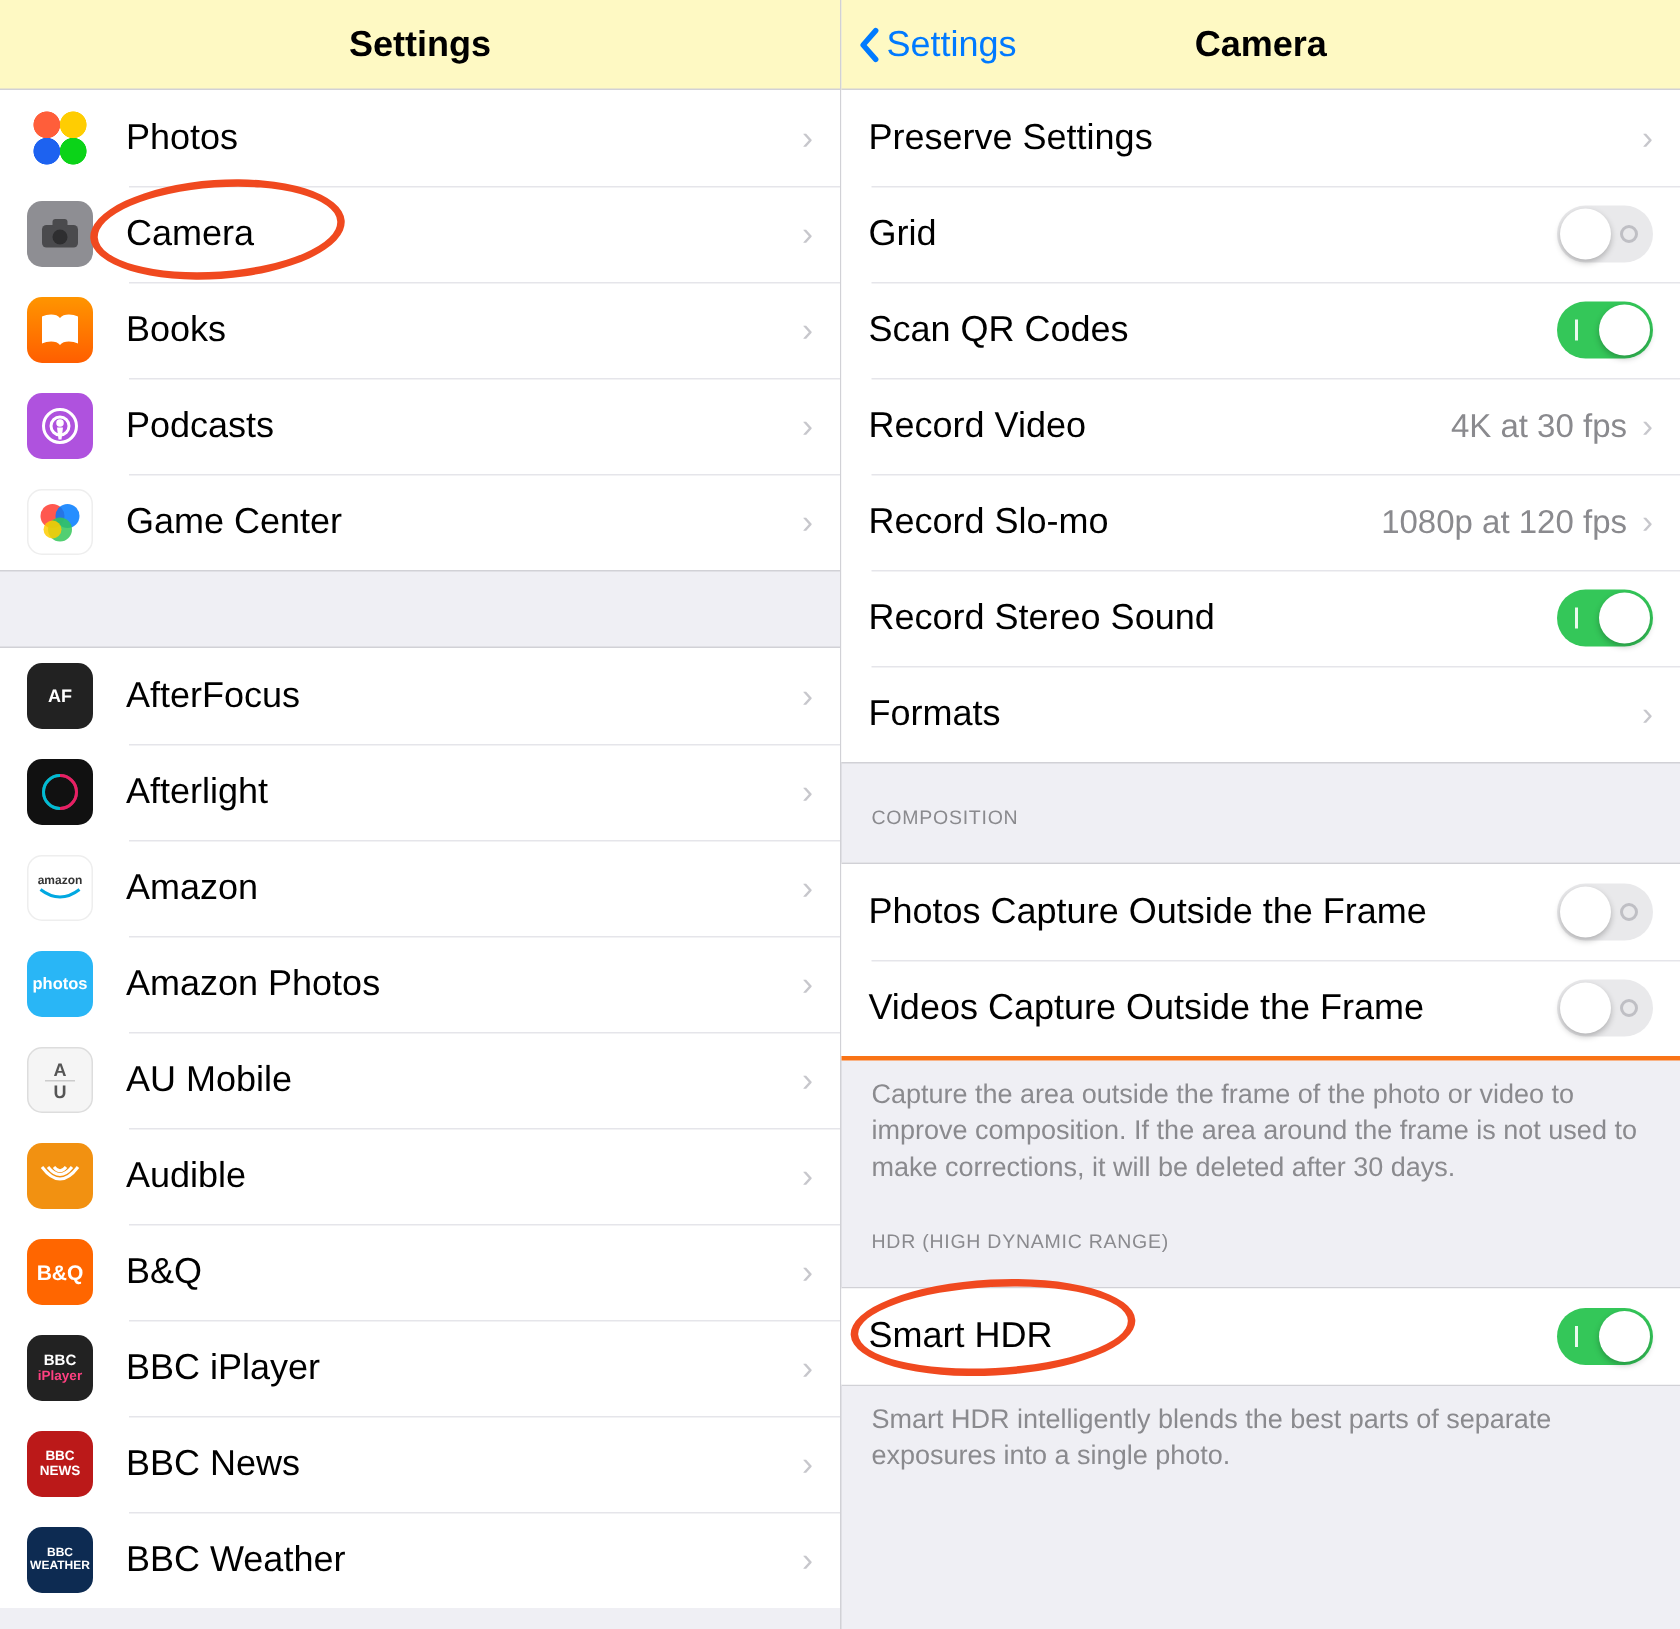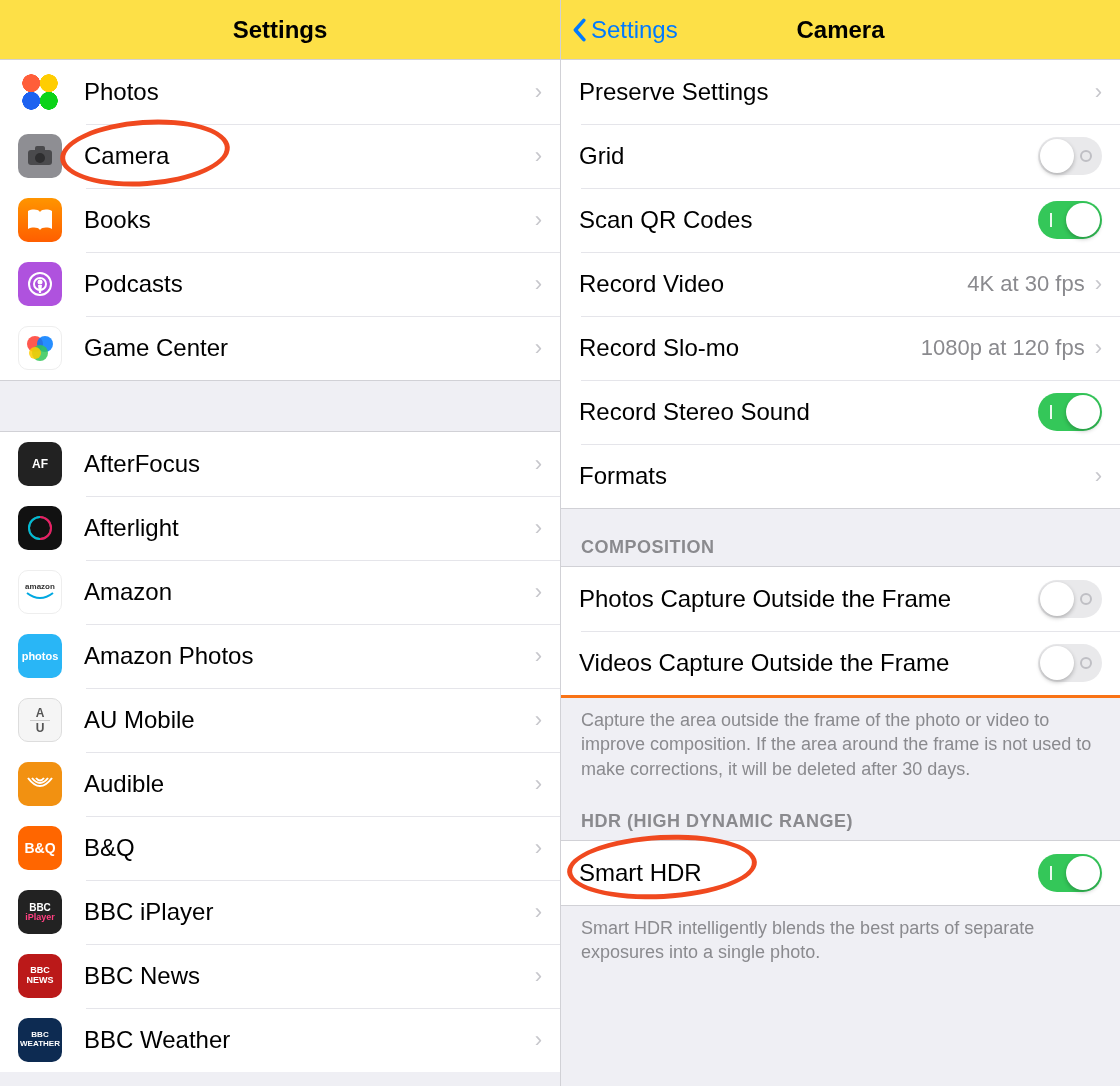--- a/index.html
+++ b/index.html
@@ -7,37 +7,37 @@
     font-family: -apple-system, BlinkMacSystemFont, "Helvetica Neue", Arial, sans-serif;
     background: #fff;
     width: 1120px;
     height: 1086px;
     display: flex;
     overflow: hidden;
   }
   .pane { width: 560px; height: 100%; background: #efeff4; display: flex; flex-direction: column; }
   .header {
     height: 60px;
-    background: #fde047;
+    background: #fef9c3;
     border-bottom: 1px solid #d1d1d6;
     display: flex;
     align-items: center;
     justify-content: center;
     position: relative;
   }
   .header-title { font-size: 24px; font-weight: 700; color: #000; }
   .back-btn {
     position: absolute; left: 10px; top: 0; height: 100%;
     display: flex; align-items: center; gap: 4px; color: #007aff; font-size: 24px;
   }
   .back-btn svg { width: 16px; height: 24px; }
   .group { background: #fff; }
   .group-header {
-    font-size: 18px; color: #8a8a8e; padding: 28px 20px 8px 20px;
-    text-transform: uppercase; letter-spacing: 0.5px; font-weight: bold;
+    font-size: 13px; color: #8a8a8e; padding: 28px 20px 23px 20px;
+    text-transform: uppercase; letter-spacing: 0.5px;
   }
   .group-footer {
     font-size: 18px; color: #8a8a8e; padding: 10px 20px 20px 20px; line-height: 1.35;
   }
   .row {
     display: flex; align-items: center; min-height: 64px;
     padding: 0 18px 0 18px; background: #fff; position: relative;
   }
   .row + .row::before,
   .group .row:first-child::before { content: none; }

